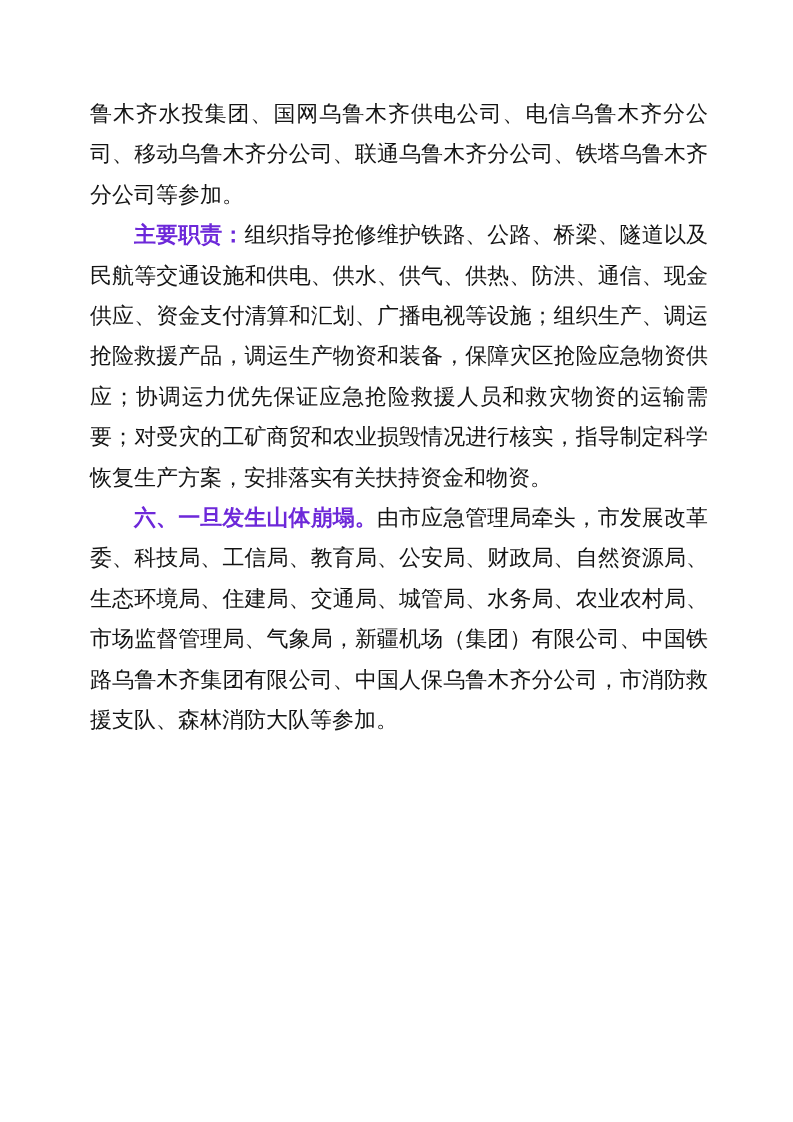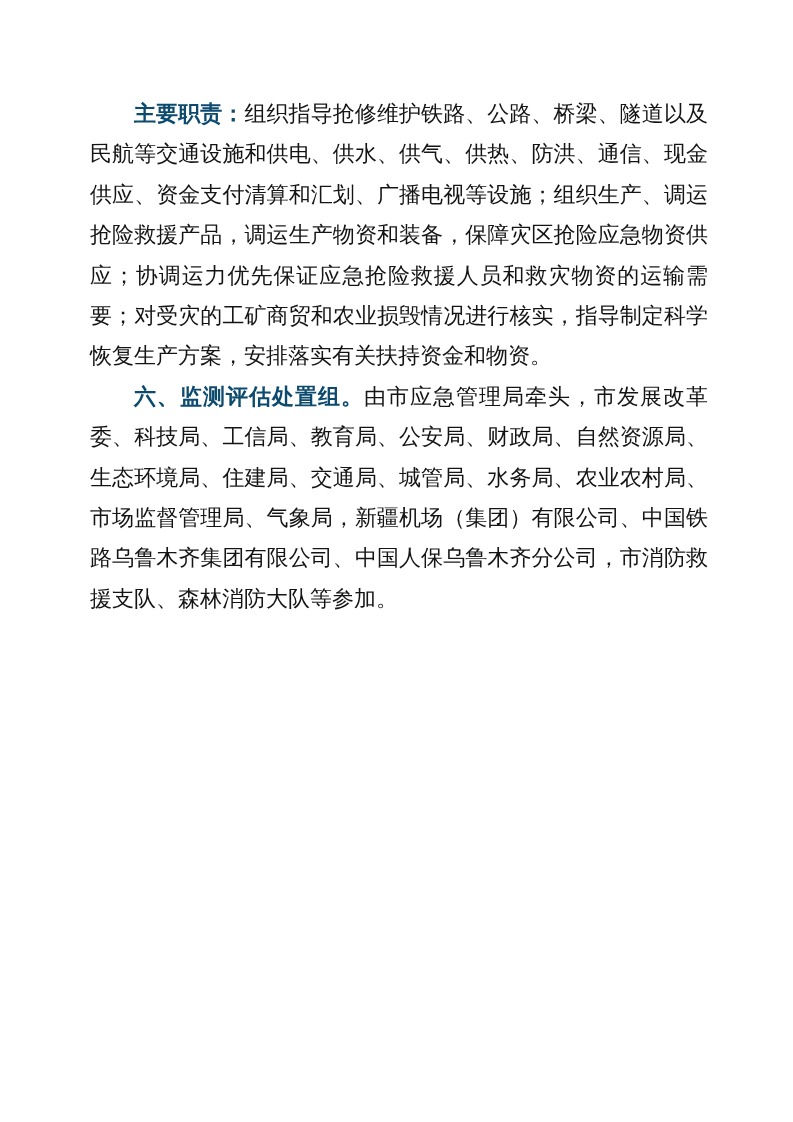--- a/index.html
+++ b/index.html
@@ -30,29 +30,30 @@
   p.para {
     margin: 0;
     padding: 0;
   }
   p.para.indent {
     text-indent: 2em;
   }
   .lead {
     font-family: Liberation Serif, serif;
     font-weight: bold;
-    color: #0c4a6e;
+    color: #6d28d9;
   }
 </style>
 </head>
 <body>
 
 <div class="page">
   <div class="textblock">
 
+    <p class="para"><span>鲁木齐水投集团、国网乌鲁木齐供电公司、电信乌鲁木齐分公司、移动乌鲁木齐分公司、联通乌鲁木齐分公司、铁塔乌鲁木齐分公司等参加。</span></p>
 
     <p class="para indent"><span class="lead">主要职责：</span><span>组织指导抢修维护铁路、公路、桥梁、隧道以及民航等交通设施和供电、供水、供气、供热、防洪、通信、现金供应、资金支付清算和汇划、广播电视等设施；组织生产、调运抢险救援产品，调运生产物资和装备，保障灾区抢险应急物资供应；协调运力优先保证应急抢险救援人员和救灾物资的运输需要；对受灾的工矿商贸和农业损毁情况进行核实，指导制定科学恢复生产方案，安排落实有关扶持资金和物资。</span></p>
 
-    <p class="para indent"><span class="lead">六、监测评估处置组。</span><span>由市应急管理局牵头，市发展改革委、科技局、工信局、教育局、公安局、财政局、自然资源局、生态环境局、住建局、交通局、城管局、水务局、农业农村局、市场监督管理局、气象局，新疆机场（集团）有限公司、中国铁路乌鲁木齐集团有限公司、中国人保乌鲁木齐分公司，市消防救援支队、森林消防大队等参加。</span></p>
+    <p class="para indent"><span class="lead">六、一旦发生山体崩塌。</span><span>由市应急管理局牵头，市发展改革委、科技局、工信局、教育局、公安局、财政局、自然资源局、生态环境局、住建局、交通局、城管局、水务局、农业农村局、市场监督管理局、气象局，新疆机场（集团）有限公司、中国铁路乌鲁木齐集团有限公司、中国人保乌鲁木齐分公司，市消防救援支队、森林消防大队等参加。</span></p>
 
 
   </div>
 </div>
 
 </body></html>

